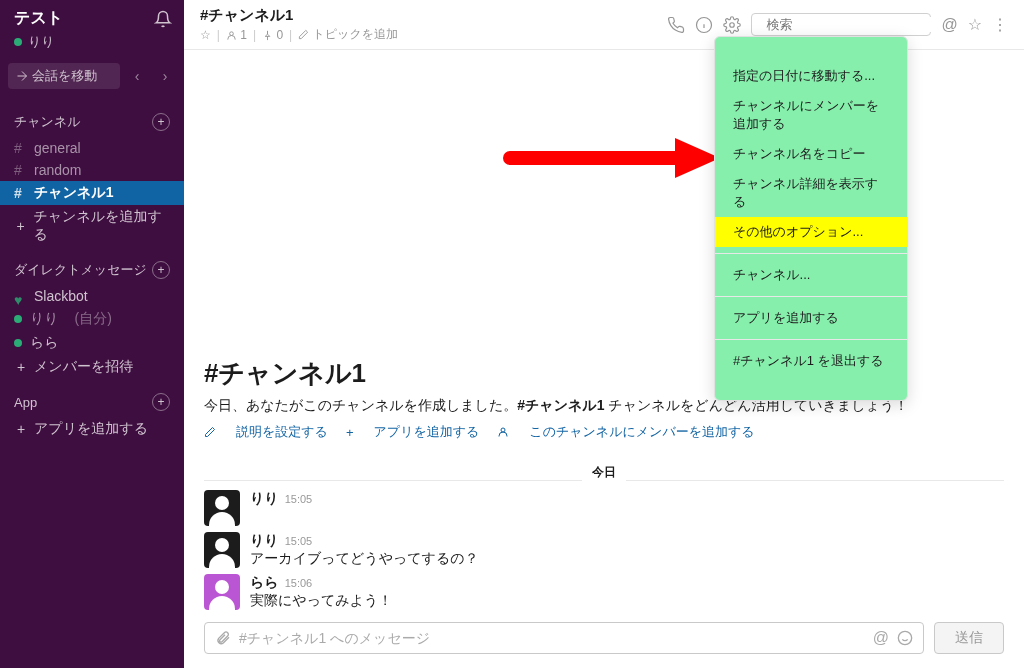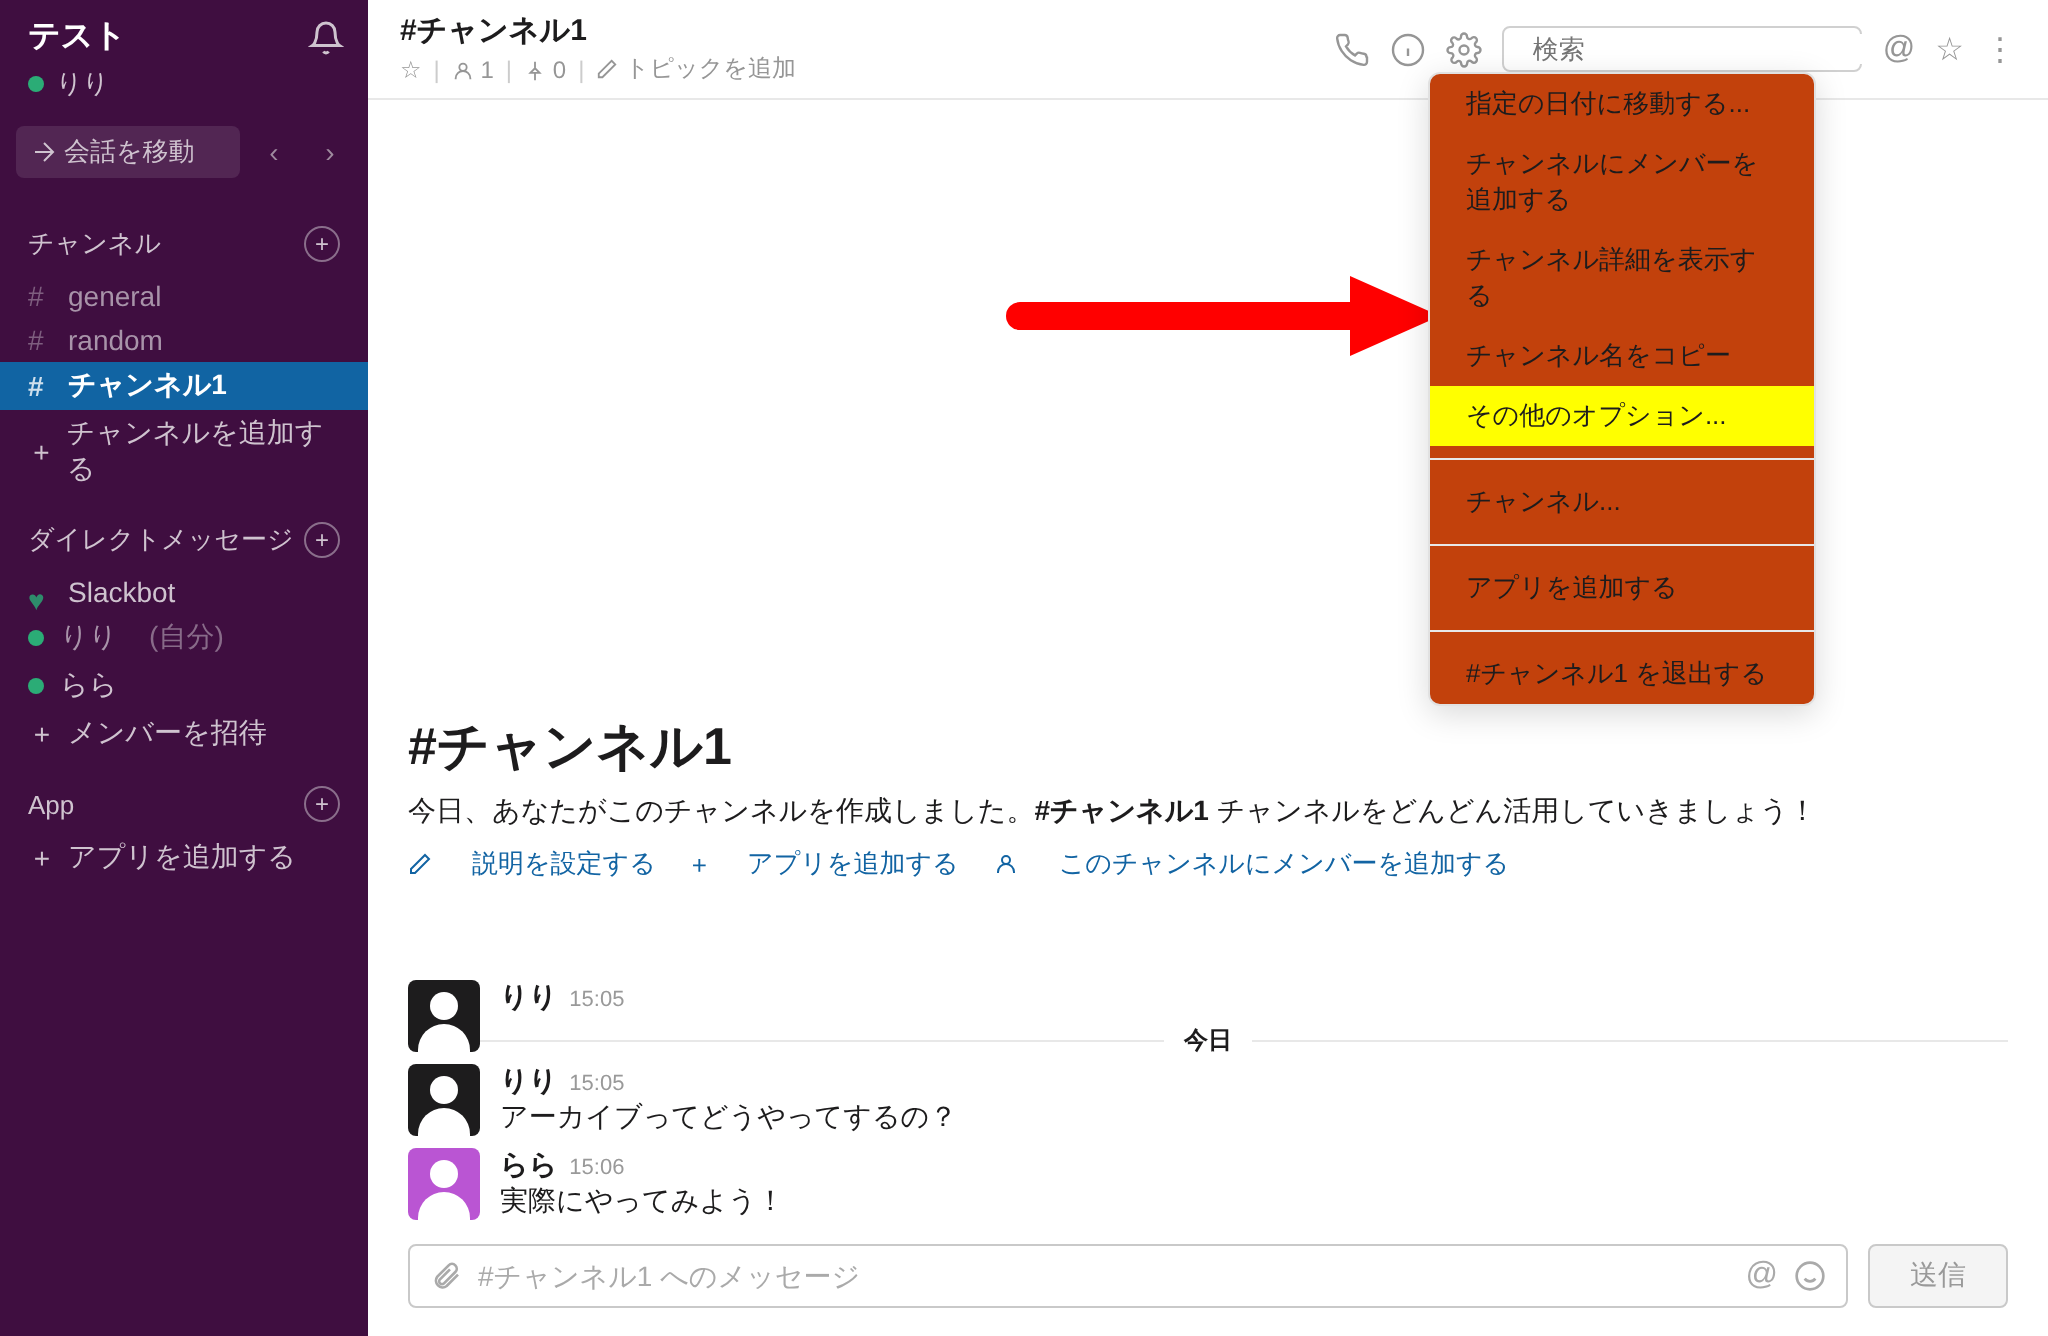--- a/index.html
+++ b/index.html
@@ -32,38 +32,38 @@
 .ch-left { flex: 1; display: flex; flex-direction: column; }
 .ch-title { font-weight: 800; font-size: 15px; color: #1d1c1d;}
 .ch-sub { display: flex; align-items: center; gap: 6px; color: #969696; font-size: 12px; margin-top: 1px;}
 .ch-sub .sep { color: #ccc; }
 .ch-sub .topic { cursor: pointer; }
 .ch-icon { color: #969696; cursor: pointer; display: flex; align-items: center; justify-content: center;}
 .search-box { display: flex; align-items: center; gap: 6px; border: 1px solid #d0d0d0; border-radius: 4px; padding: 3px 8px; width: 180px; color: #999; font-size: 13px;}
 .search-box input { border: none; outline: none; flex: 1; font-size: 13px; color: #333;}
 
 
-.dropdown { position: absolute; top: 36px; left: 530px; width: 194px; background: #c2410c; border: 1px solid #e1e1e1; border-radius: 6px; box-shadow: 0 4px 16px rgba(0,0,0,0.15); padding: 0 0; z-index: 50; font-size: 13px;}
+.dropdown { position: absolute; top: 36px; left: 530px; width: 194px; background: #86efac; border: 1px solid #e1e1e1; border-radius: 6px; box-shadow: 0 4px 16px rgba(0,0,0,0.15); padding: 24px 0; z-index: 50; font-size: 13px;}
 .dd-item { padding: 6px 18px; color: #1d1c1d; cursor: pointer;}
 .dd-item.highlight { background: #FFFF00; font-weight: 400;}
 .dd-div { height: 1px; background: #e8e8e8; margin: 6px 0;}
 
 
 .arrow-annot { position: absolute; top: 128px; left: 316px; z-index: 40; pointer-events: none;}
 
 
 .content-scroll { flex: 1; overflow: hidden; position: relative;}
 .intro { position: absolute; left: 0; right: 0; top: 306px; padding: 0 20px;}
 .intro-title { font-weight: 800; font-size: 26px; color: #1d1c1d; margin-bottom: 6px;}
 .intro-desc { font-size: 14px; color: #1d1c1d; margin-bottom: 8px;}
 .intro-links { display: flex; gap: 18px; font-size: 13px;}
 .intro-links a { color: #1264A3; text-decoration: none; cursor: pointer; display: flex; align-items: center; gap: 20px;}
 
 
-.date-div { position: absolute; left: 0; right: 0; top: 414px; display: flex; align-items: center; padding: 0 20px; margin-top: 48px;}
+.date-div { position: absolute; left: 0; right: 0; top: 414px; display: flex; align-items: flex-end; padding: 0 20px;}
 .date-div::before, .date-div::after { content: ""; flex: 1; height: 1px; background: #e8e8e8;}
 .date-div span { padding: 0 10px; font-size: 12px; font-weight: 700; color: #1d1c1d;}
 
 
 .messages { position: absolute; left: 0; right: 0; top: 440px; padding: 0 20px;}
 .msg { display: flex; gap: 10px; margin-bottom: 6px;}
 .avatar { width: 36px; height: 36px; border-radius: 4px; background: #1d1c1d; position: relative; flex-shrink: 0;}
 .avatar.purple { background: #ba55d3;}
 .avatar::after { content: ""; position: absolute; top: 6px; left: 50%; transform: translateX(-50%); width: 14px; height: 14px; border-radius: 50%; background: #fff;}
 .avatar::before { content: ""; position: absolute; bottom: 0; left: 50%; transform: translateX(-50%); width: 26px; height: 14px; border-radius: 14px 14px 0 0; background: #fff;}
@@ -207,22 +207,22 @@
       <input placeholder="検索" style="">
     </div>
     <span class="ch-icon">@</span>
     <span class="ch-icon">☆</span>
     <span class="ch-icon">⋮</span>
   </div>
 
   <div class="dropdown">
     <div class="dd-item">指定の日付に移動する...</div>
     <div class="dd-item">チャンネルにメンバーを追加する</div>
+    <div class="dd-item">チャンネル名をコピー</div>
     <div class="dd-item">チャンネル詳細を表示する</div>
-    <div class="dd-item">チャンネル名をコピー</div>
     <div class="dd-item highlight">その他のオプション...</div>
     <div class="dd-div"></div>
     <div class="dd-item">チャンネル...</div>
     <div class="dd-div"></div>
     <div class="dd-item">アプリを追加する</div>
     <div class="dd-div"></div>
     <div class="dd-item">#チャンネル1 を退出する</div>
   </div>
 
   <div class="arrow-annot">

